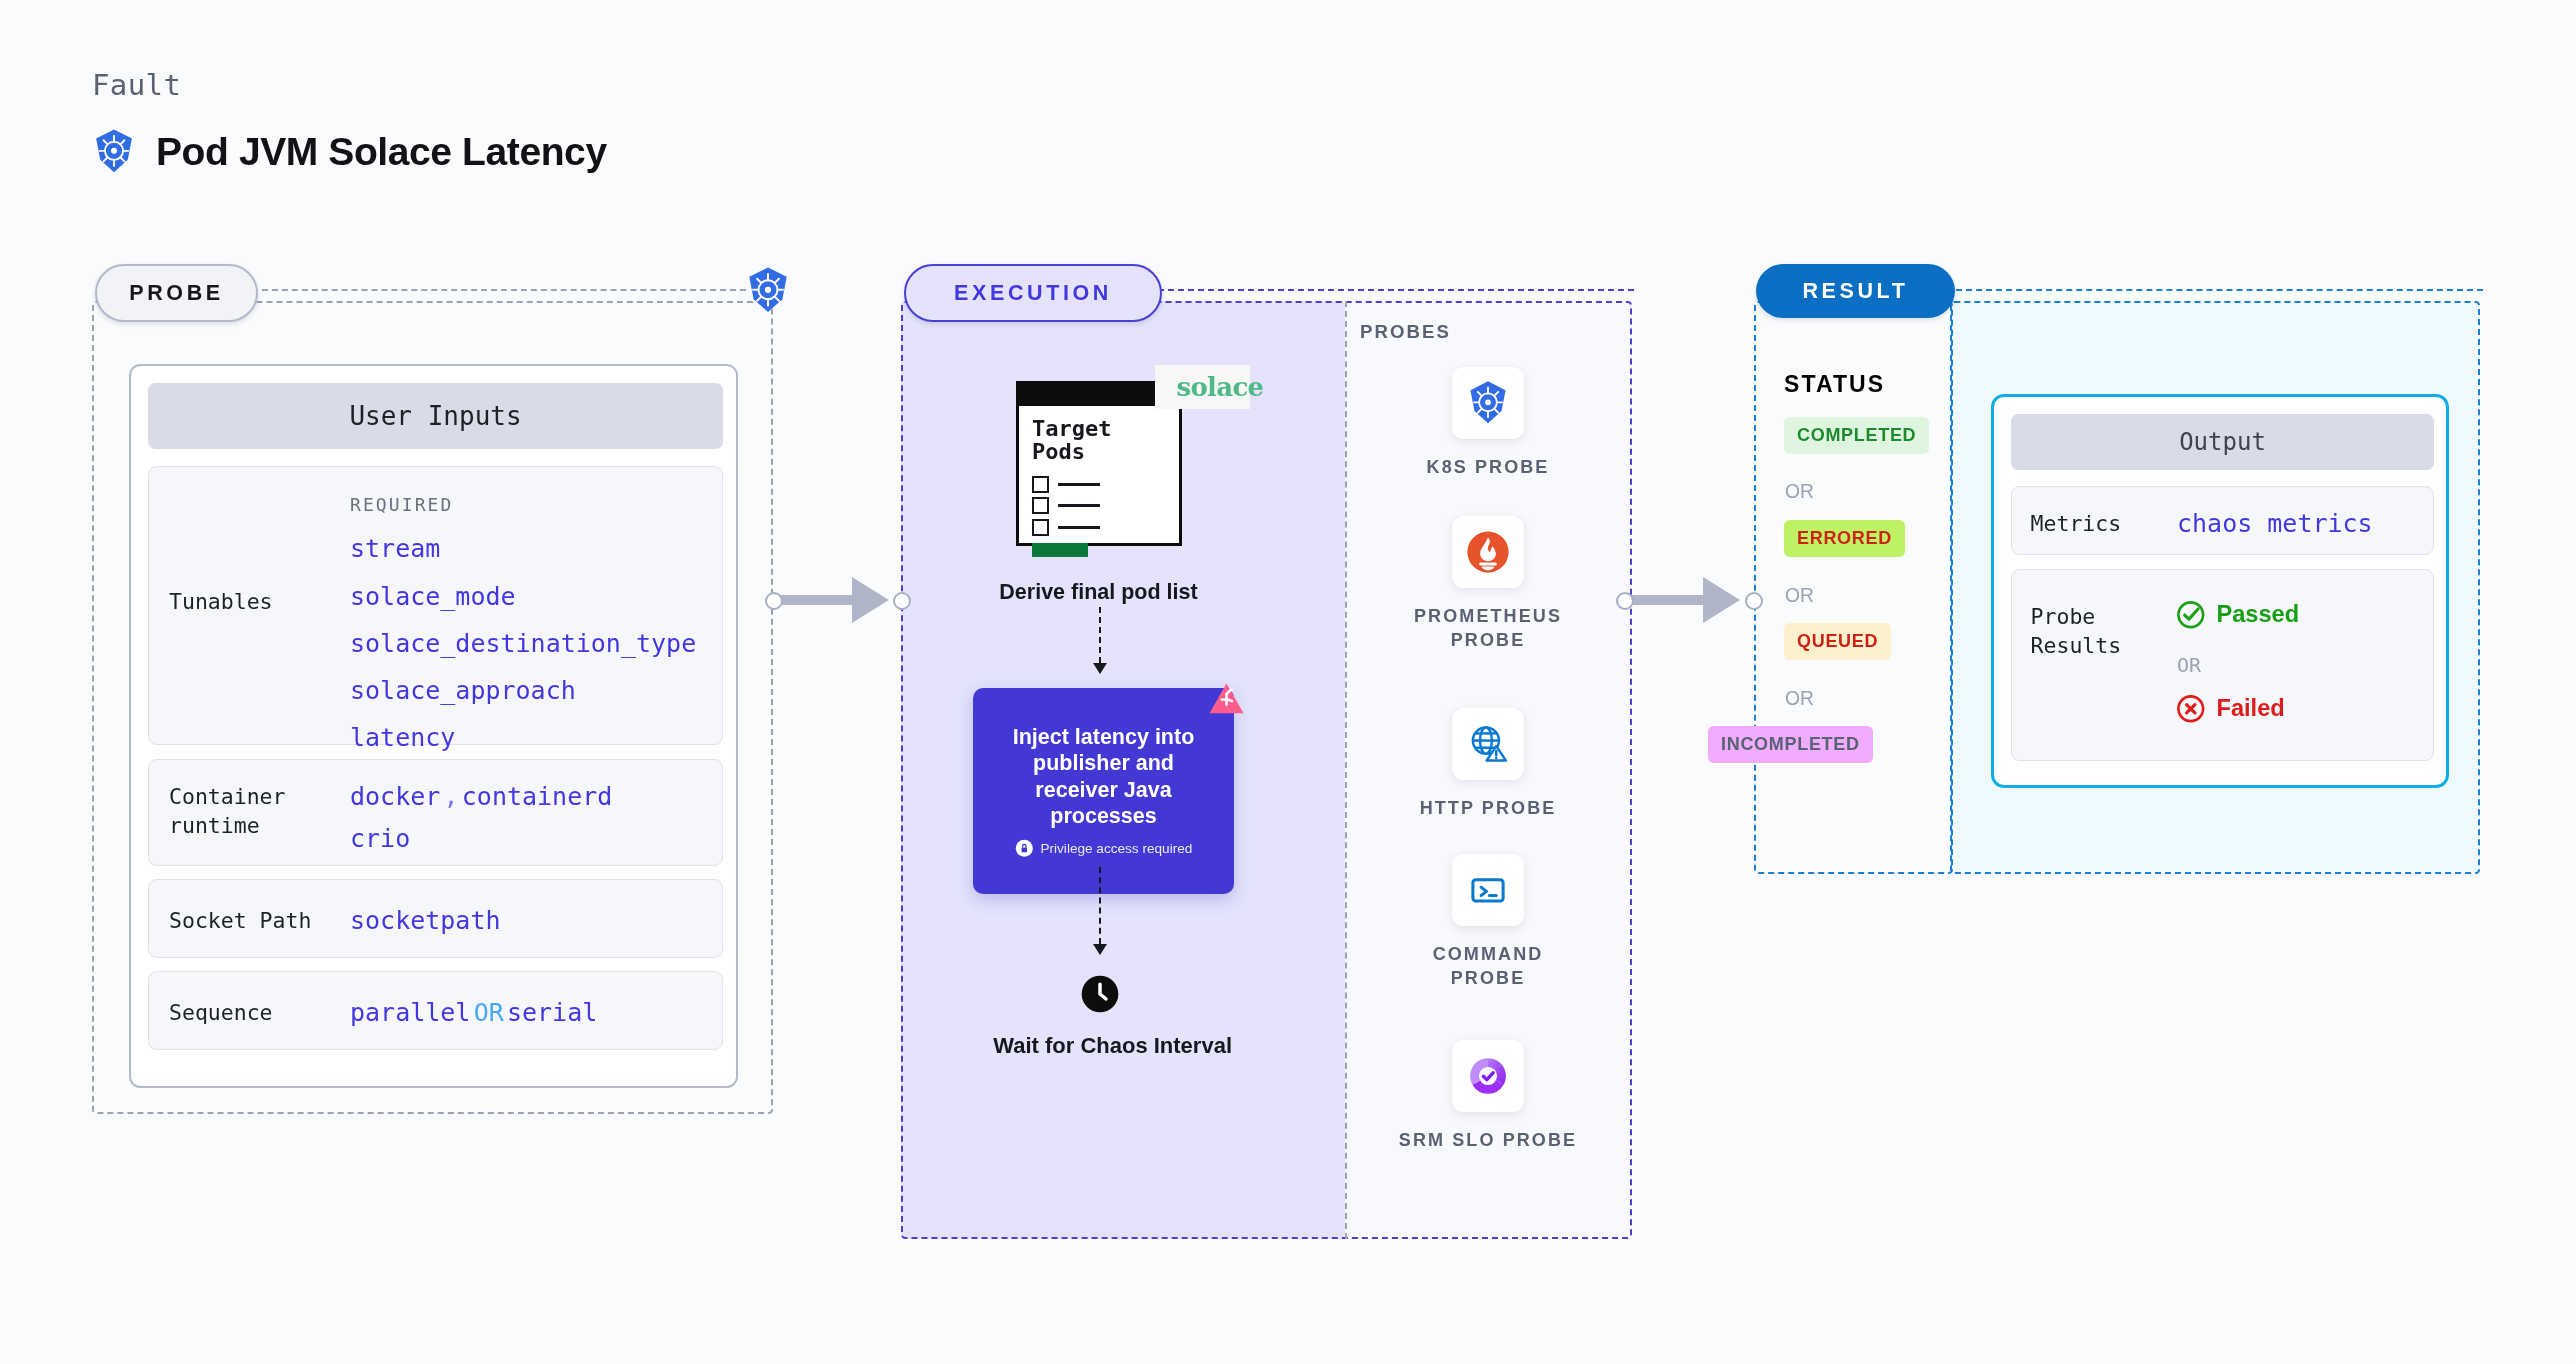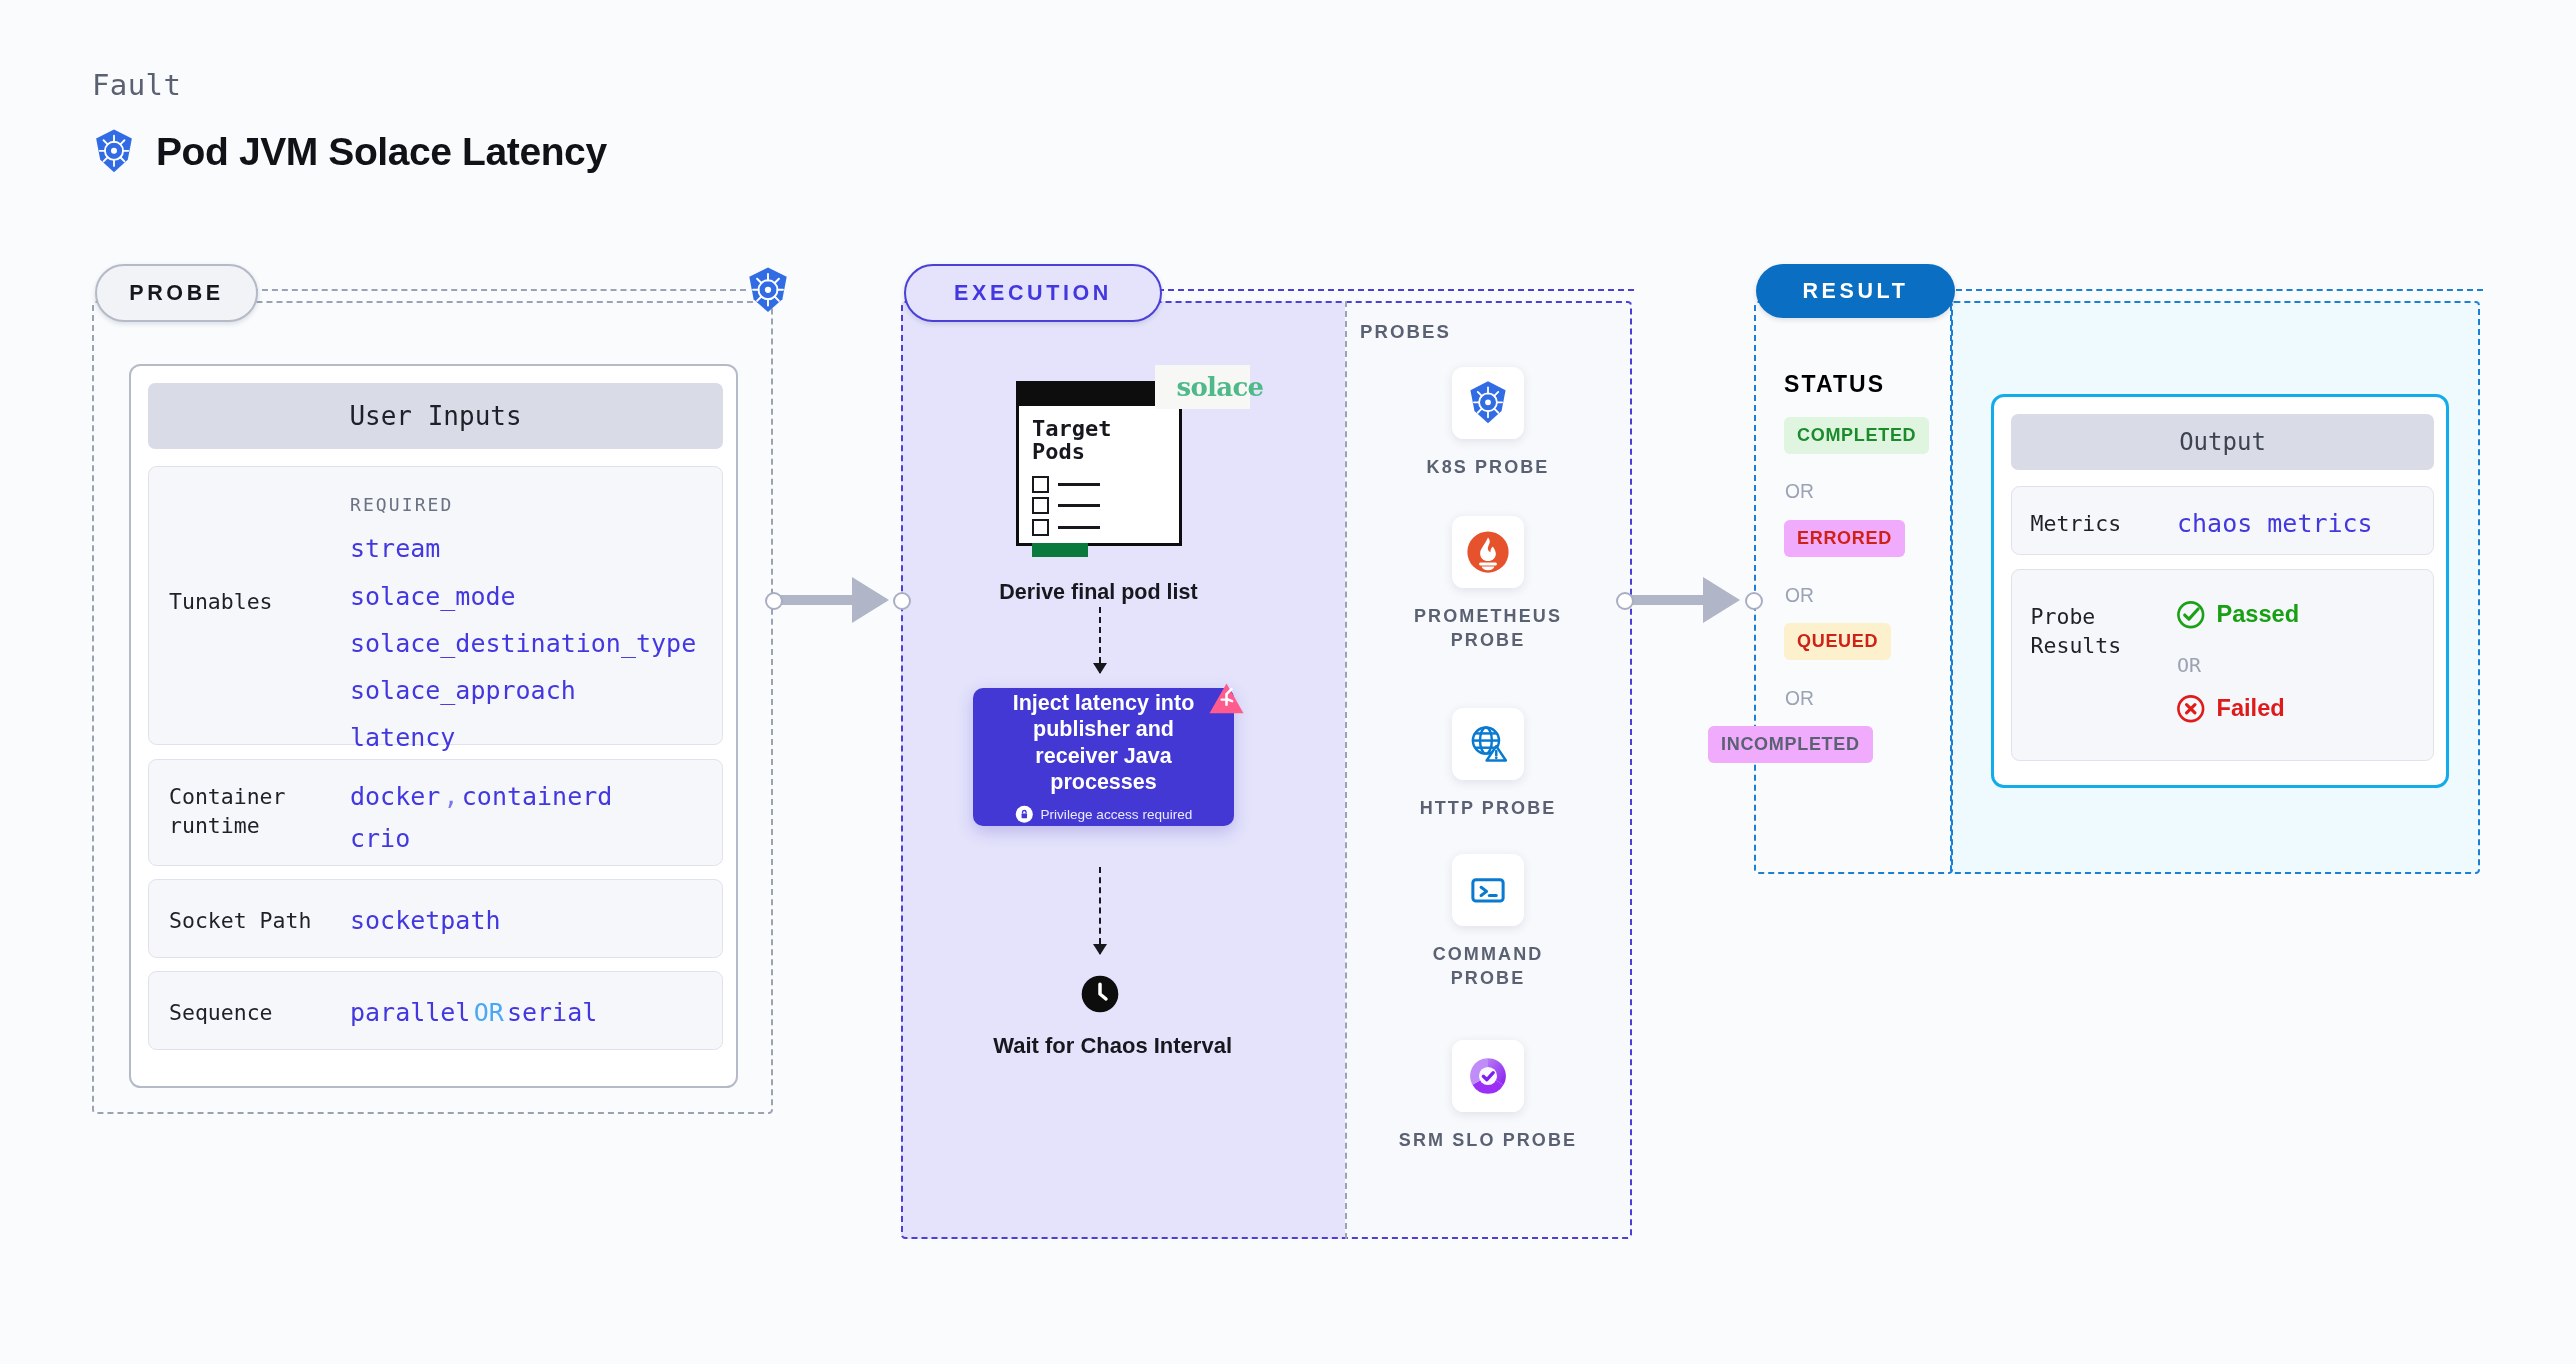--- a/index.html
+++ b/index.html
@@ -103,21 +103,21 @@
 
   .v-arrow{position:absolute;width:2.1px;}
   .v-arrow .line{position:absolute;left:0;top:0;width:0;height:100%;
     border-left:2.1px dashed #16181d;}
   .v-arrow .head{position:absolute;left:-5.7px;bottom:-1.4px;width:0;height:0;
     border-left:7.2px solid transparent;border-right:7.2px solid transparent;
     border-top:11.5px solid #16181d;}
   #arrow1{left:1099px;top:607px;height:66px;}
   #arrow2{left:1099px;top:867px;height:87px;}
 
-  #inject-box{position:absolute;left:973px;top:688px;width:261px;height:138px;
+  #inject-box{position:absolute;left:973px;top:688px;width:261px;height:206px;
     background:#4338d4;border-radius:10px;box-shadow:0 5.7px 15.8px rgba(70,60,200,.25);
     display:flex;flex-direction:column;align-items:center;justify-content:center;box-sizing:border-box;}
   #inject-text{color:#fff;font-size:21.5px;font-weight:700;line-height:1.22;text-align:center;
     padding:0 15.8px;}
   #priv-row{display:flex;align-items:center;gap:7.2px;margin-top:10px;}
   #priv-text{color:#eceaff;font-size:13.6px;}
   #chaos-badge{position:absolute;left:1208px;top:682px;width:37px;height:34px;}
 
   #clock{position:absolute;left:1080px;top:974px;width:40px;height:40px;}
   #wait-label{position:absolute;left:974px;top:1032px;width:258px;text-align:right;
@@ -413,21 +413,21 @@
 
 <div id="output-outer" class="dashbox"></div>
 <div class="dashbox" id="result-outer"></div>
 <div class="pill" id="result-pill">RESULT</div>
 <div style="position:absolute;left:1956px;top:289px;width:527px;height:0;border-top:2.1px dashed #1b7fd4;z-index:5;"></div>
 
 <div id="status-label">STATUS</div>
 
 <div class="badge" style="left:1784px;top:417px;background:#dff5e0;color:#1b8c2c;">COMPLETED</div>
 <div class="or-text" style="left:1785px;top:481px;">OR</div>
-<div class="badge" style="left:1784px;top:520px;background:#f0abfc;color:#cf2216;">ERRORED</div>
+<div class="badge" style="left:1784px;top:520px;background:#bef264;color:#cf2216;">ERRORED</div>
 <div class="or-text" style="left:1785px;top:585px;">OR</div>
 <div class="badge" style="left:1784px;top:623px;background:#fcf0cd;color:#cf2216;">QUEUED</div>
 <div class="or-text" style="left:1785px;top:688px;">OR</div>
 <div class="badge" style="left:1708px;top:726px;background:#f0abfc;color:#5a6173;">INCOMPLETED</div>
 
 <div id="output-card">
   <div id="output-header">Output</div>
 
   <div class="sub-card" id="metrics-card">
     <div class="row-label" style="left:18.6px;top:21.5px;">Metrics</div>

